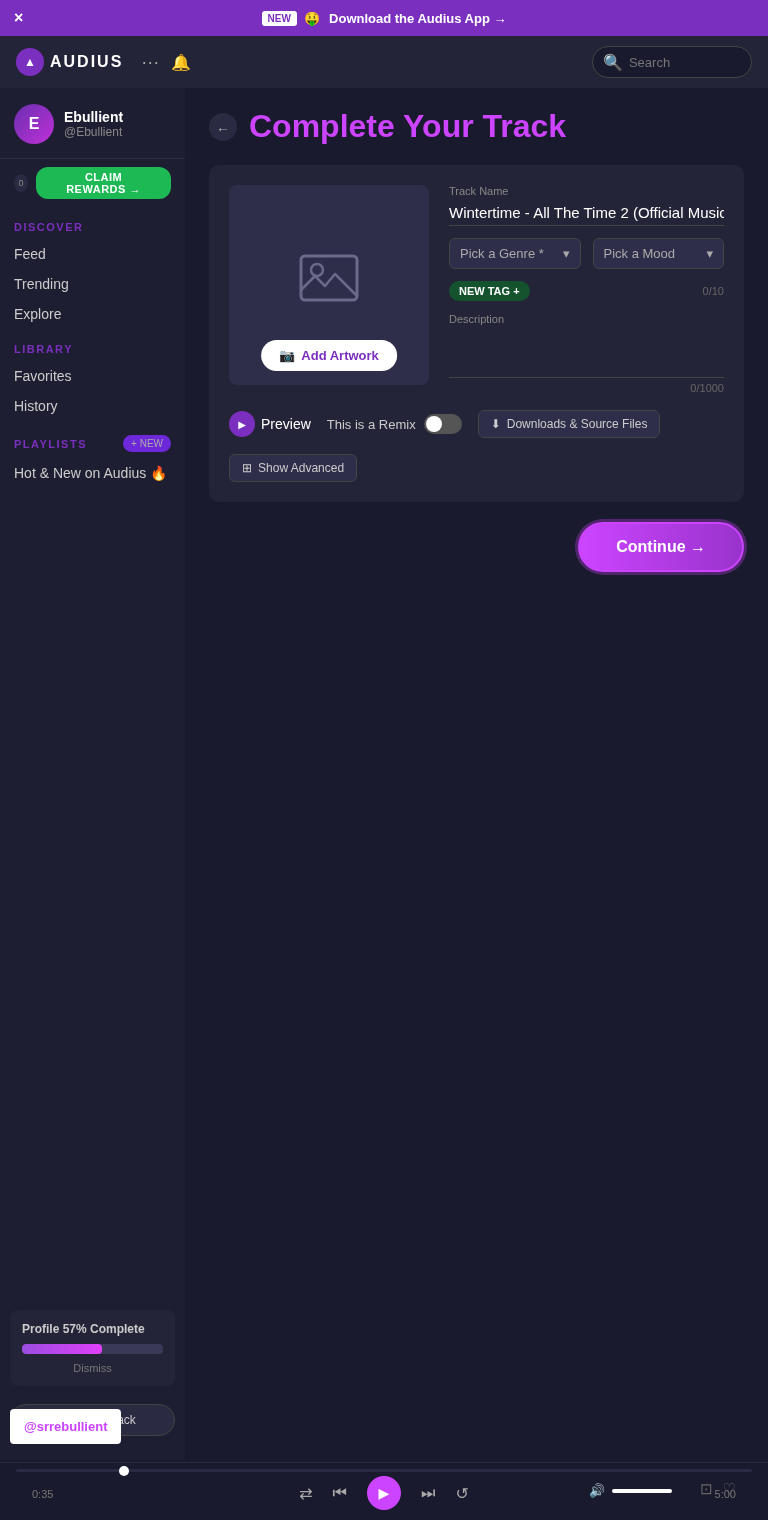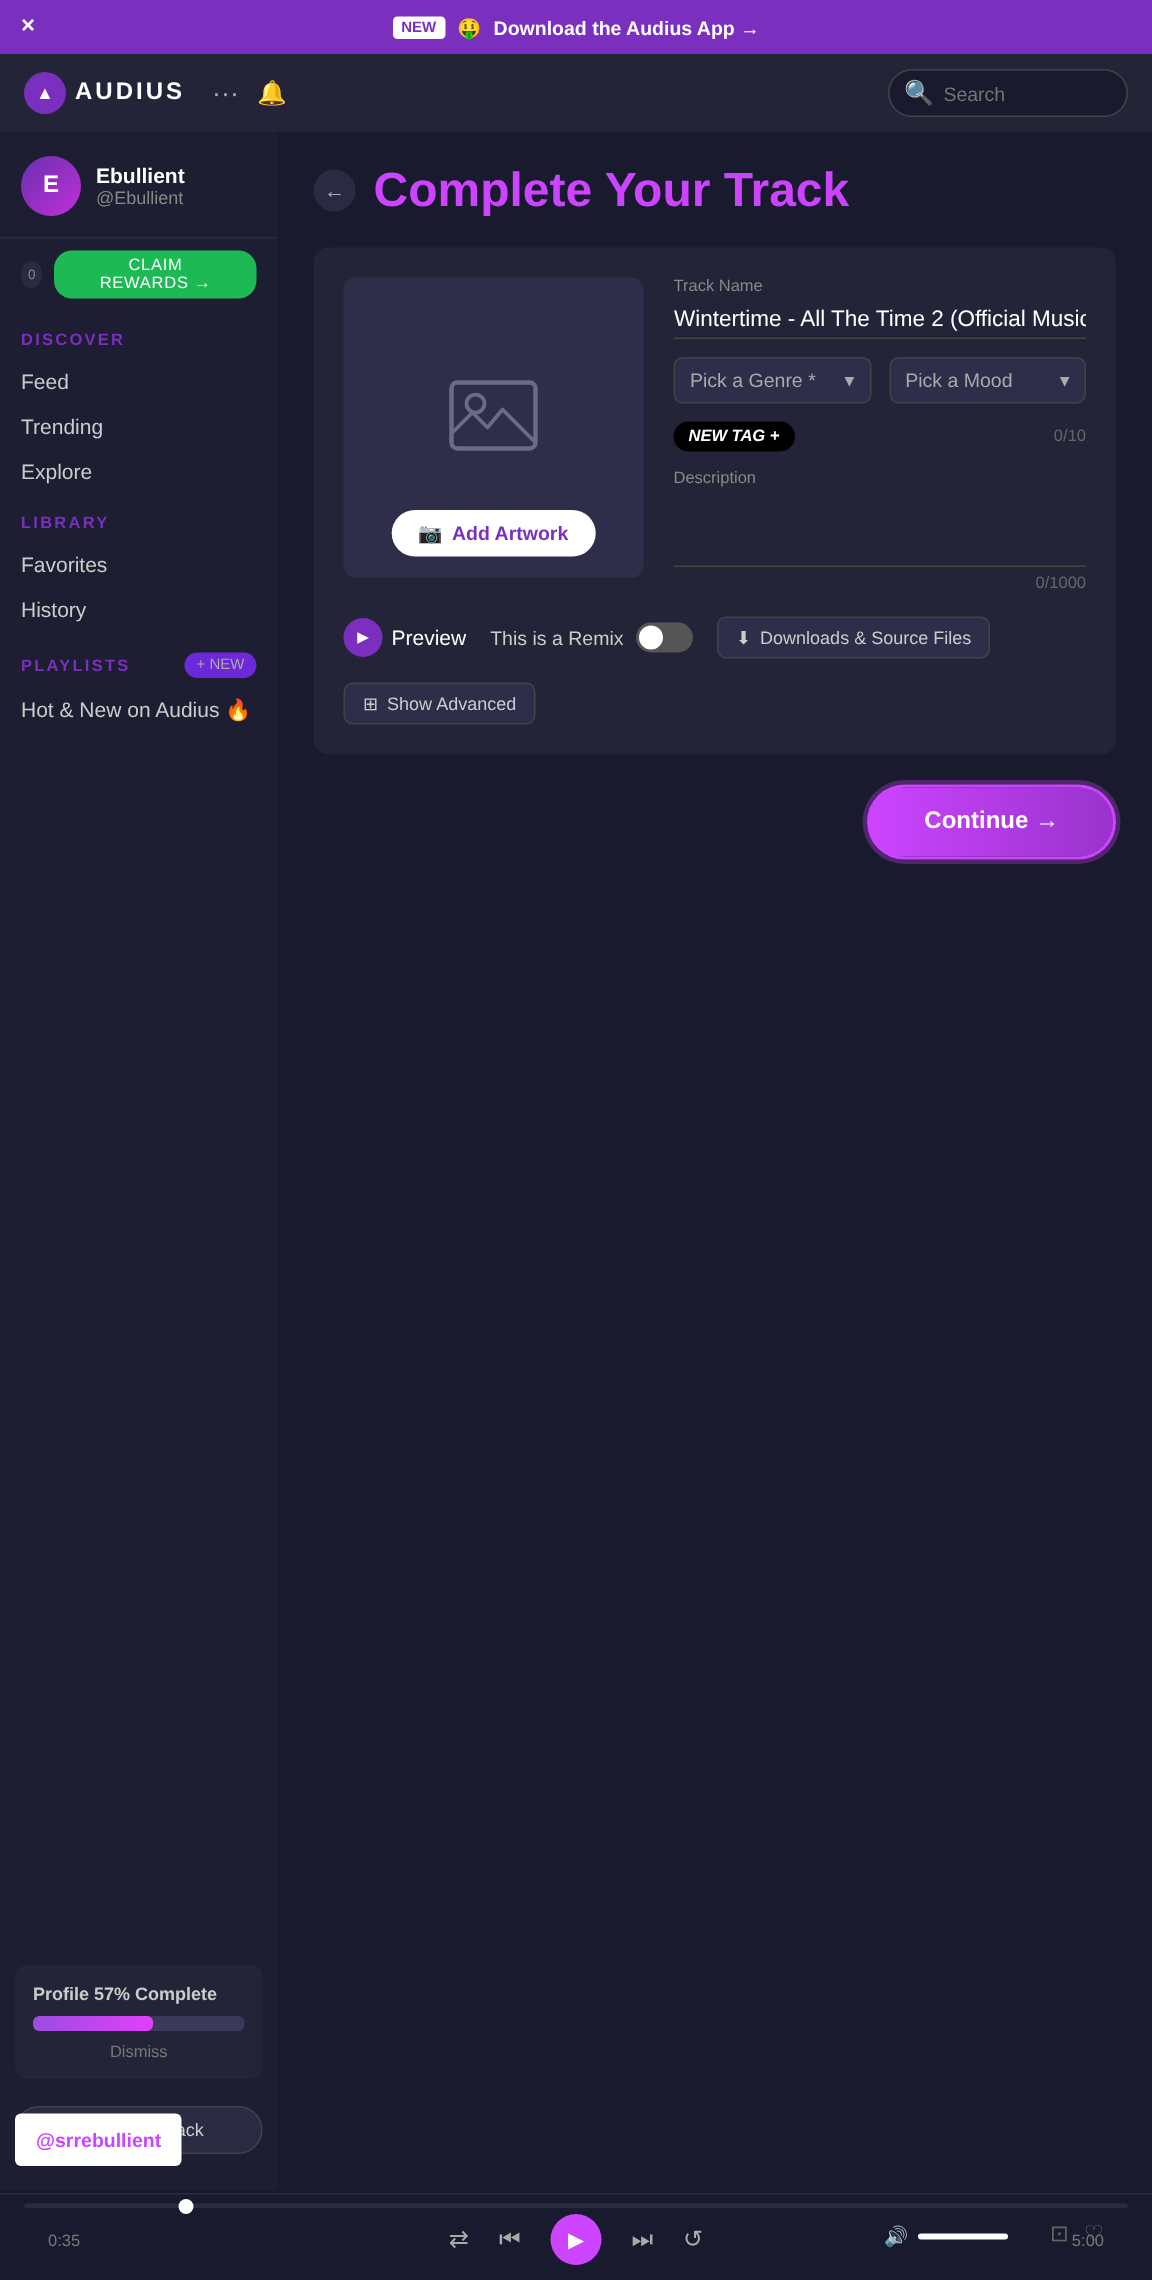--- a/index.html
+++ b/index.html
@@ -162,21 +162,21 @@
       font-size: 9px;
       display: flex;
       align-items: center;
       justify-content: center;
       color: #888;
     }
     .claim-btn {
       background: #1DB954;
       color: #fff;
       font-size: 11px;
-      font-weight: 400;
+      font-weight: 700;
       padding: 4px 22px;
       border-radius: 12px;
       border: none;
       cursor: pointer;
       letter-spacing: 0.5px;
     }
 
     .sidebar-section-title {
       font-size: 11px;
       font-weight: 800;
@@ -383,32 +383,31 @@
       align-items: center;
       justify-content: space-between;
       cursor: pointer;
     }
     .tags-row {
       display: flex;
       align-items: center;
       gap: 8px;
     }
     .new-tag-btn {
-      background: #000000;
+      background: #14532d;
       color: #fff;
       font-size: 11px;
       font-weight: 700;
       padding: 4px 10px;
       border-radius: 12px;
       border: none;
       cursor: pointer;
       display: flex;
       align-items: center;
       gap: 4px;
-      font-style: italic;
     }
     .tag-count {
       margin-left: auto;
       font-size: 11px;
       color: #666;
     }
     .description-area {
       width: 100%;
       background: transparent;
       border: none;

